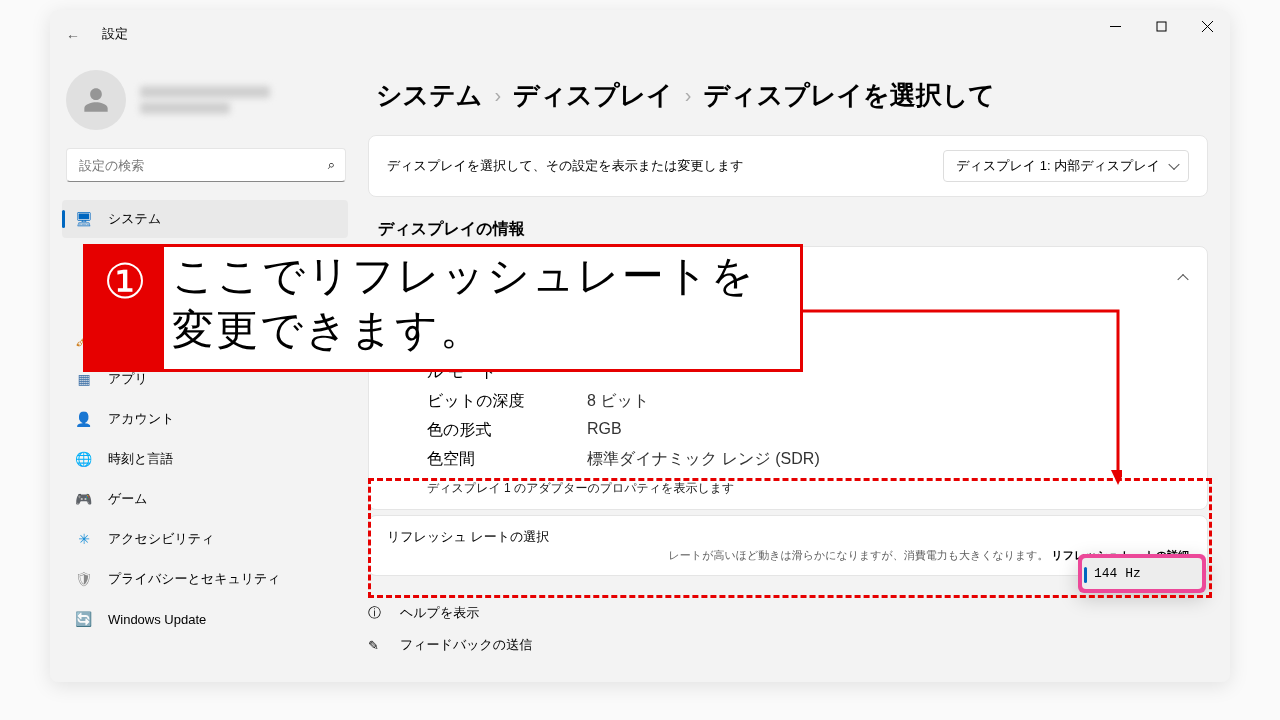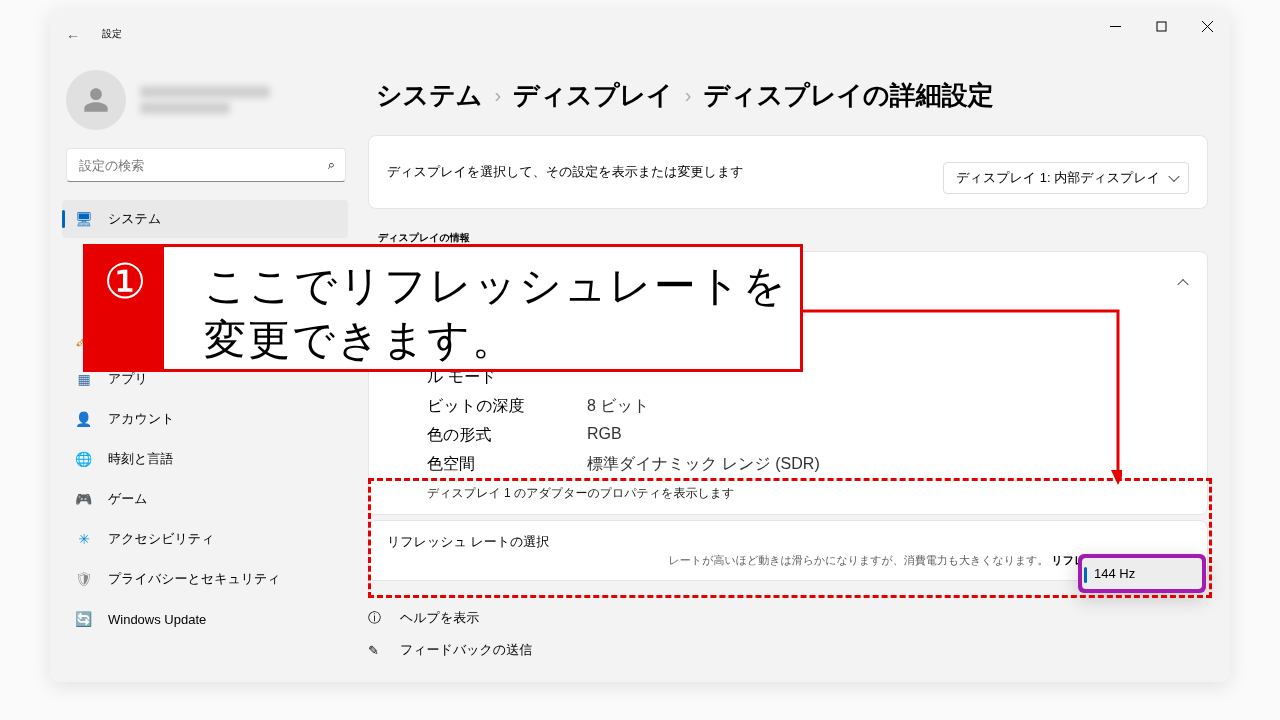--- a/index.html
+++ b/index.html
@@ -1,21 +1,21 @@
 <!DOCTYPE html>
 <html><head>
   <meta charset="utf-8">
   <style>
     :root { --win-accent:#0067c0; --win-bg:#f3f3f3; --panel:#ffffff; --line:#e5e5e5; --muted:#606060; --red:#e60000;}
     * { box-sizing:border-box; }
     body { margin:0; font-family:"Yu Gothic UI","Meiryo","Segoe UI",sans-serif; background:#fafafa; height:720px; width:1280px; overflow:hidden; }
     .window { position:absolute; left:50px; top:10px; width:1180px; height:672px; background:var(--win-bg); border-radius:8px; box-shadow:0 4px 20px rgba(0,0,0,.1); overflow:hidden; }
     .titlebar { height:48px; display:flex; align-items:center; padding-left:16px; }
     .titlebar .back { width:36px; font-size:14px; color:#555; cursor:pointer; }
-    .titlebar .title { font-size:10px; }
+    .titlebar .title { font-size:13px; }
     .caption { position:absolute; right:0; top:0; display:flex; }
     .caption div { width:46px; height:32px; display:flex; align-items:center; justify-content:center; font-size:12px; cursor:pointer;}
     .caption svg{width:11px;height:11px;stroke:#000;stroke-width:1;fill:none;}
     .body { display:flex; height:calc(100% - 48px);}
     .nav { width:310px; padding:8px 0 0 12px; }
     .profile { display:flex; align-items:center; margin:4px 0 18px 4px; }
     .avatar { width:60px; height:60px; border-radius:50%; background:#e0e0e0; display:flex; align-items:center; justify-content:center; margin-right:14px;}
     .avatar svg{width:28px;height:28px;fill:#969696;}
     .profile-text div { width:130px; height:12px; background:#cfcfcf; filter:blur(3px); border-radius:3px; margin:4px 0;}
     .search { margin:0 14px 18px 4px; height:34px; background:#fff; border:1px solid #e5e5e5; border-bottom:1px solid #888; border-radius:4px; display:flex; align-items:center; padding:0 10px; font-size:13px;}
@@ -23,48 +23,48 @@
     .nav-item { height:38px; display:flex; align-items:center; border-radius:4px; margin:0 12px 2px 0; padding-left:14px; font-size:13px; cursor:pointer; position:relative;}
     .nav-item .ic{width:16px;height:16px;margin-right:16px;display:inline-flex;align-items:center;justify-content:center;font-size:14px;}
     .nav-item.sel { background:#e9e9e9;}
     .nav-item.sel::before{content:"";position:absolute;left:0;top:10px;width:3px;height:18px;background:var(--win-accent);border-radius:2px;}
     .main { flex:1; padding:8px 22px 0 8px; overflow:hidden; position:relative;}
     .crumbs { font-size:26px; font-weight:600; margin:12px 0 22px 8px; display:flex; align-items:center; gap:12px;}
     .crumbs .sep{color:#aaa;font-size:20px;font-weight:400;}
     .crumbs .link{cursor:pointer;}
     .panel { background:var(--panel); border-radius:8px; border:1px solid var(--line); }
     .sel-row { display:flex; align-items:center; justify-content:space-between; padding:14px 18px; font-size:13px;}
-    .picker { border:1px solid #ddd; border-radius:4px; padding:6px 28px 6px 12px; font-size:13px; position:relative; background:#fff; cursor:pointer;margin-top:12px;}
+    .picker { border:1px solid #ddd; border-radius:4px; padding:6px 28px 6px 12px; font-size:13px; position:relative; background:#fff; cursor:pointer;}
     .picker::after{content:"";position:absolute;right:10px;top:50%;width:7px;height:7px;border-right:1px solid #555;border-bottom:1px solid #555;transform:translateY(-70%) rotate(45deg);}
-    .sect { font-size:10px; font-weight:600; margin:22px 0 6px 10px;}
+    .sect { font-size:16px; font-weight:600; margin:22px 0 6px 10px;}
     .card-hdr{display:flex;align-items:center;padding:14px 18px;font-size:13px;position:relative;}
     .card-hdr .mon{width:18px;height:14px;border:1.5px solid #555;border-radius:2px;margin-right:18px;}
     .card-sub{font-size:11px;color:var(--muted);}
     .chev-up{position:absolute;right:20px;top:50%;width:8px;height:8px;border-left:1px solid #555;border-top:1px solid #555;transform:translateY(-30%) rotate(45deg);}
     .kv{display:flex;font-size:16px;padding:4px 0 4px 58px;}
     .kv .k{width:160px;}
     .kv .v{color:#333;}
     .adapter{font-size:12px;padding:6px 0 12px 58px;color:#1a1a1a;}
     .rr-card{margin-top:5px;padding:12px 18px;font-size:13px;}
     .rr-title{font-size:13px;}
     .rr-sub{font-size:11px;color:var(--muted);margin-top:2px;text-align:right;}
     .rr-sub .more{color:#000;font-weight:600;}
     .links{margin-top:28px;font-size:13px;}
     .links .row{display:flex;align-items:center;gap:16px;margin-bottom:14px;cursor:pointer;}
     .links .ic{width:16px;}
     
-    .dropdown{position:absolute; right:24px; top:496px; width:128px; background:#a21caf; border-radius:6px; box-shadow:0 6px 20px rgba(0,0,0,.18); padding:4px;}
+    .dropdown{position:absolute; right:24px; top:496px; width:128px; background:#ec4899; border-radius:6px; box-shadow:0 6px 20px rgba(0,0,0,.18); padding:4px;font-family:Liberation Mono, monospace;}
     .dd-item{padding:8px 12px;font-size:13px;border-radius:4px;cursor:pointer;position:relative;}
     .dd-item.sel{background:#ededed;}
     .dd-item.sel::before{content:"";position:absolute;left:2px;top:9px;width:3px;height:16px;background:var(--win-accent);border-radius:2px;}
     
     .anno-box{position:absolute;border:3px solid var(--red);background:#fff;}
     .anno1{left:83px;top:244px;width:720px;height:128px;display:flex;align-items:stretch;}
     .anno1 .num{width:78px;background:var(--red);color:#fff;font-size:48px;display:flex;align-items:flex-start;justify-content:center;padding-top:6px;}
-    .anno1 .txt{flex:1;font-size:42px;font-weight:400;line-height:1.28;padding:12px 8px;letter-spacing:2px;font-family:"Yu Gothic","Meiryo",sans-serif;margin-left:32px;}
+    .anno1 .txt{flex:1;font-size:42px;font-weight:400;line-height:1.28;padding:2px 8px;letter-spacing:2px;font-family:"Yu Gothic","Meiryo",sans-serif;}
     .anno-hl{position:absolute;border:3px dashed var(--red);left:368px;top:478px;width:844px;height:120px;pointer-events:none;}
     .anno-arrow{position:absolute;left:802px;top:308px;width:320px;height:182px;pointer-events:none;}
     .anno-arrow path{stroke:var(--red);stroke-width:3;fill:none;}
     .anno-arrow polygon{fill:var(--red);}
   </style>
 </head>
 <body>
 
 <div class="window">
   <div class="titlebar">
@@ -152,21 +152,21 @@
             <span>Windows Update</span>
           </div>
         </div>
     </div>
     <div class="main">
       <div class="crumbs">
         <span class="link">システム</span>
         <span class="sep">›</span>
         <span class="link">ディスプレイ</span>
         <span class="sep">›</span>
-        <span>ディスプレイの詳細設定</span>
+        <span>ディスプレイを選択して</span>
       </div>
       <div class="panel sel-row">
         <span>ディスプレイを選択して、その設定を表示または変更します</span>
         <span class="picker">ディスプレイ 1: 内部ディスプレイ</span>
       </div>
       <div class="sect">ディスプレイの情報</div>
       <div class="panel">
         <div class="card-hdr">
           <span class="mon"></span>
           <div>

